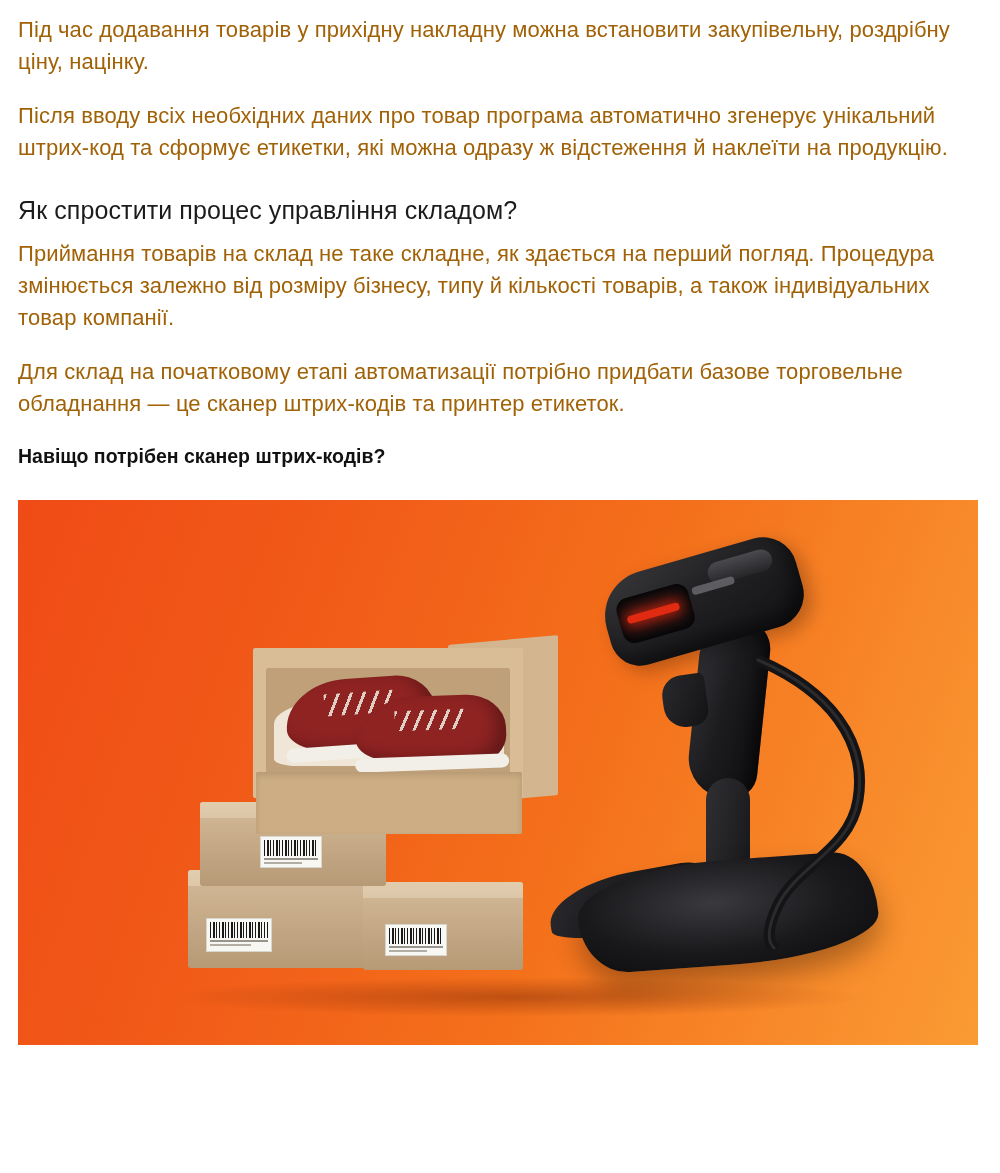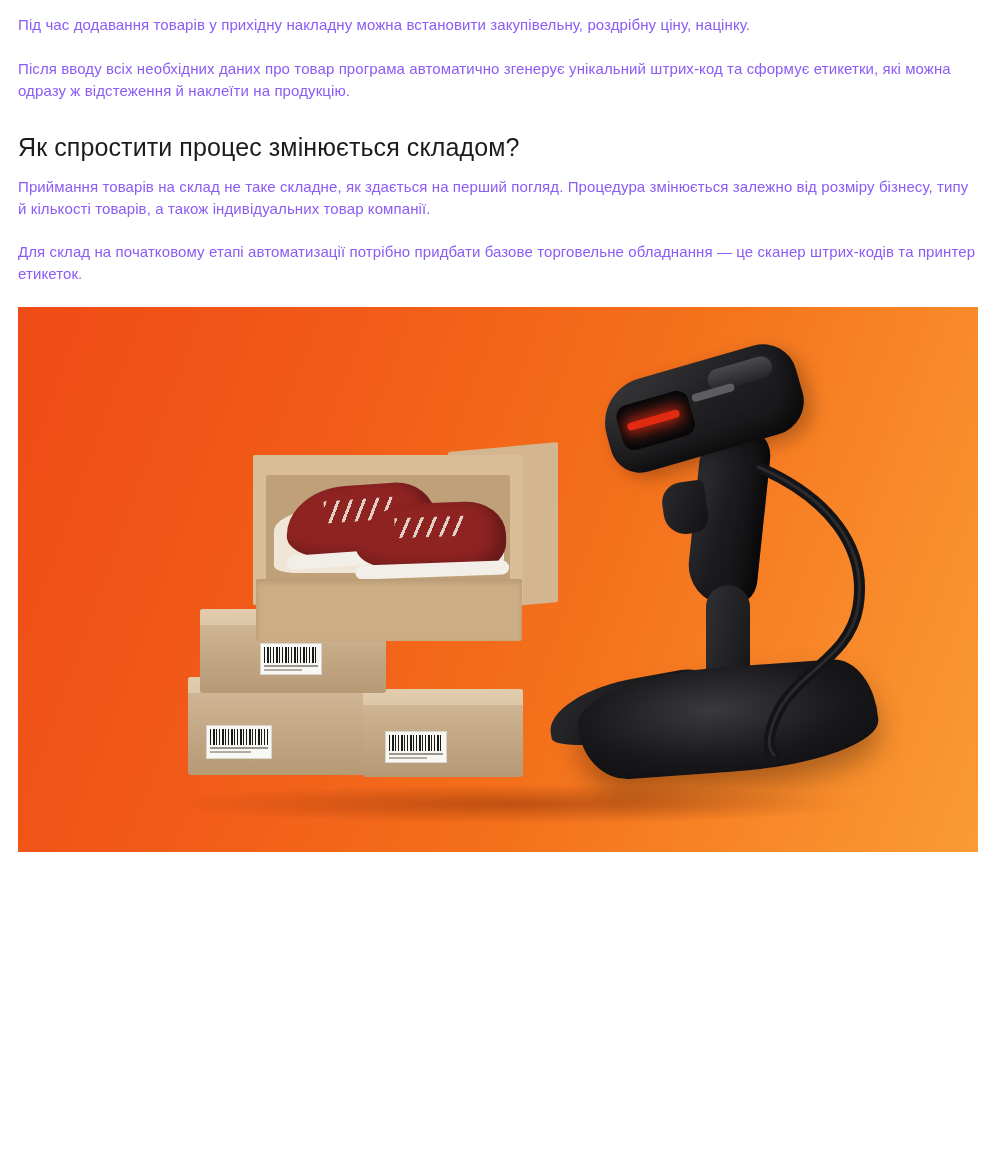--- a/index.html
+++ b/index.html
@@ -17,24 +17,24 @@
   .page {
     width: 1000px;
     position: relative;
     padding: 0;
     box-sizing: border-box;
   }
   .content {
     padding: 14px 22px 0 18px;
   }
   p.body-text {
-    font-size: 15px;
+    font-size: 22px;
     line-height: 1.45;
     margin: 0 0 22px 0;
-    color: #8b5cf6;
+    color: #a16207;
     letter-spacing: 0.1px;
   }
   h2.section-heading {
     font-size: 25px;
     font-weight: 400;
     line-height: 1.3;
     margin: 30px 0 12px 0;
     color: #1c1c1c;
     letter-spacing: 0.1px;
   }
@@ -253,27 +253,28 @@
 <body>
 
 <div class="page">
 
   <div class="content">
 
     <p class="body-text">Під час додавання товарів у прихідну накладну можна встановити закупівельну, роздрібну ціну, націнку.</p>
 
     <p class="body-text">Після вводу всіх необхідних даних про товар програма автоматично згенерує унікальний штрих-код та сформує етикетки, які можна одразу ж відстеження й наклеїти на продукцію.</p>
 
-    <h2 class="section-heading">Як спростити процес змінюється складом?</h2>
+    <h2 class="section-heading">Як спростити процес управління складом?</h2>
 
     <p class="body-text">Приймання товарів на склад не таке складне, як здається на перший погляд. Процедура змінюється залежно від розміру бізнесу, типу й кількості товарів, а також індивідуальних товар компанії.</p>
 
 
     <p class="body-text">Для склад на початковому етапі автоматизації потрібно придбати базове торговельне обладнання — це сканер штрих-кодів та принтер етикеток.</p>
 
+    <p class="sub-heading">Навіщо потрібен сканер штрих-кодів?</p>
 
   </div>
 
   <div class="figure">
     <div class="scene">
 
       <div class="shadow-floor"></div>
 
       <div class="box" style="left:170px; top:370px; width:180px; height:98px;">
         <div class="lid"></div>

